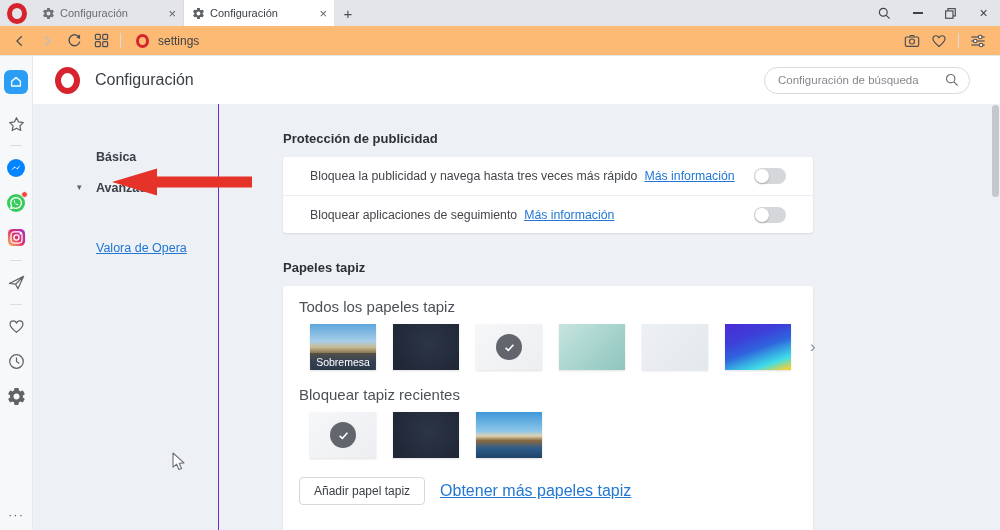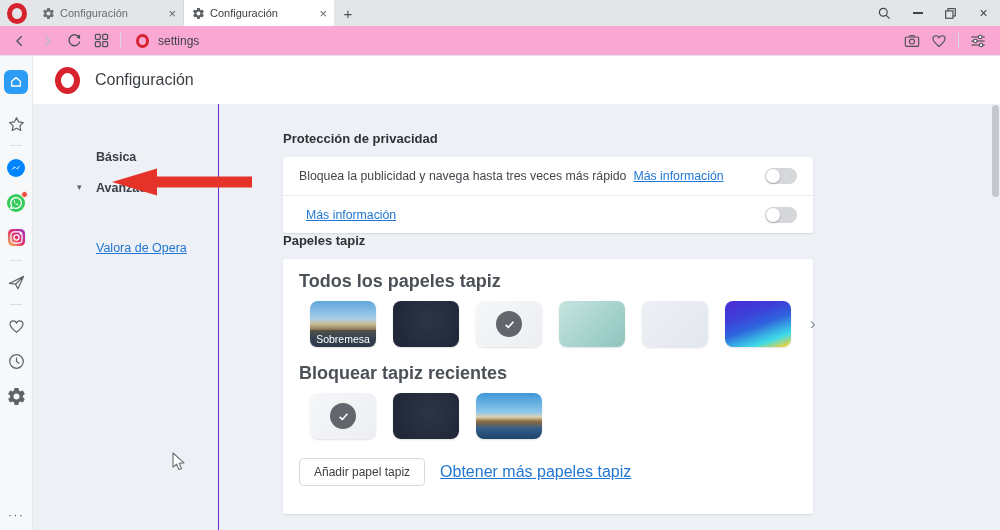--- a/index.html
+++ b/index.html
@@ -19,21 +19,21 @@
   .tab .tab-title { overflow:hidden; white-space:nowrap; text-overflow:ellipsis; flex:1; }
   .tab .tab-close { font-size:13px; color:#5f646a; cursor:default; line-height:1; }
   .gear-glyph { flex-shrink:0; }
   .newtab { width:28px; display:flex; align-items:center; justify-content:center; font-size:15px; color:#4b4f54; }
   .tab-spacer { flex:1; }
   .winbtn { width:33px; display:flex; align-items:center; justify-content:center; color:#3f4347; }
   .min-line { display:inline-block; width:10px; height:1.4px; background:#3f4347; }
   .x-glyph { font-size:14px; line-height:1; color:#3f4347; }
 
   
-  .addressbar { height:30px; background:#f9a8d4; border-bottom:1px solid #e4e7ea; display:flex; align-items:center; padding:0 10px 0 8px; gap:3px; flex-shrink:0; }
+  .addressbar { height:30px; background:#fdba74; border-bottom:1px solid #e4e7ea; display:flex; align-items:center; padding:0 10px 0 8px; gap:3px; flex-shrink:0; }
   .abtn { width:24px; height:24px; display:flex; align-items:center; justify-content:center; color:#4c5055; }
   .abtn.disabled { color:#b9bdc2; }
   .vsep { width:1px; height:15px; background:#d9dcdf; margin:0 4px; }
   .site-chip { display:flex; align-items:center; gap:9px; padding:0 8px; font-size:12px; color:#3e4247; }
   .ab-spacer { flex:1; }
 
   
   .app-body { flex:1; display:flex; min-height:0; }
   .rail { width:33px; background:#f7f8fa; border-right:1px solid #e7e9ec; display:flex; flex-direction:column; align-items:center; padding-top:14px; position:relative; flex-shrink:0; }
   .rail-ic { color:#5f6469; display:flex; align-items:center; justify-content:center; }
@@ -55,32 +55,32 @@
   .content { flex:1; background:#edf0f4; display:flex; position:relative; overflow:hidden; }
   .leftnav { width:186px; border-right:1px solid #6d28d9; padding-top:46px; flex-shrink:0; font-size:12.5px; }
   .nav-item { padding-left:63px; position:relative; font-weight:bold; color:#3b4046; }
   .nav-item .caret { position:absolute; left:44px; top:1px; font-size:9px; color:#5b6066; font-weight:normal; }
   .nav-gap1 { height:17px; } .nav-gap2 { height:33px; } .nav-gap3 { height:13px; }
   .nav-link { padding-left:63px; color:var(--link-blue); text-decoration:underline; font-weight:normal; cursor:pointer; }
 
   .panel { flex:1; padding:27px 0 0 64px; min-width:0; }
   .section-h { font-size:13px; font-weight:bold; color:#2e3237; margin-bottom:11px; }
   .card { width:530px; background:#fff; border-radius:3px; box-shadow:0 1px 2px rgba(70,75,82,.14); }
-  .sec2 { }
-  .trow { display:flex; align-items:center; min-height:38px; padding:0 16px; font-size:12.3px; color:#43474c; }
+  .sec2 { margin-top:27px; }
+  .trow { display:flex; align-items:center; min-height:38px; padding:0 27px; font-size:12.3px; color:#43474c; }
   .trow + .trow { border-top:1px solid #eceef1; }
   .mlink { color:var(--link-blue); text-decoration:underline; margin-left:7px; cursor:pointer; white-space:nowrap; }
   .toggle { margin-left:auto; width:32px; height:16px; border-radius:8px; background:#d5d7da; position:relative; flex-shrink:0; cursor:pointer; }
   .toggle .knob { position:absolute; top:1px; left:1px; width:14px; height:14px; border-radius:50%; background:#fff; box-shadow:0 1px 2px rgba(0,0,0,.25); transition:left .1s; }
   .toggle.on { background:var(--toggle-on); }
   .toggle.on .knob { left:17px; }
 
-  .sub-label { padding:12px 16px 9px; font-size:18px; color:#4c5157;font-weight:bold; }
+  .sub-label { padding:12px 16px 9px; font-size:15px; color:#4c5157; }
   .thumb-row { display:flex; align-items:center; gap:17px; padding:0 8px 0 27px; }
-  .thumb { width:66px; height:46px; border-radius:8px; position:relative; flex-shrink:0; cursor:pointer; box-shadow:0 1px 2px rgba(0,0,0,.12); }
+  .thumb { width:66px; height:46px; border-radius:0; position:relative; flex-shrink:0; cursor:pointer; box-shadow:0 1px 2px rgba(0,0,0,.12); }
   .check-badge { position:absolute; inset:0; margin:auto; width:26px; height:26px; border-radius:50%; background:rgba(66,71,78,.82); display:flex; align-items:center; justify-content:center; }
   .thumb-caption { position:absolute; left:0; right:0; bottom:0; background:rgba(40,47,58,.55); color:#fff; font-size:10.5px; text-align:center; padding:2.5px 0; border-radius:0 0 6px 6px; }
   .chevron-r { margin-left:2px; color:#8d9298; font-size:17px; cursor:pointer; }
   .t-beach { background:linear-gradient(180deg,#5ea7dc 0%,#a7cde8 38%,#c8bd95 50%,#8e7a55 62%,#4a5c72 80%,#2e4257 100%); }
   .t-beach2 { background:linear-gradient(180deg,#3f97d8 0%,#8ec7ea 42%,#ddd3b2 52%,#8b6a3f 62%,#2f5d8a 78%,#1f4368 100%); }
   .t-navy { background:radial-gradient(circle at 55% 40%,#2c3547,#212939 75%); }
   .t-light { background:linear-gradient(135deg,#f6f7f9,#eceef1); }
   .t-teal { background:linear-gradient(135deg,#c6e4df 0%,#a4d2cb 60%,#8fc5be 100%); }
   .t-pale { background:linear-gradient(135deg,#edf0f4,#e3e8ed); }
   .t-abstract { background:linear-gradient(160deg,#4b2bd6 0%,#3d3fd8 30%,#2f63de 52%,#38b4e4 70%,#40dce8 80%,#ecd23a 96%); }
@@ -265,50 +265,58 @@
             <path fill="#5f6469" d="M15.7 9.9c0-.3.1-.6.1-.9s0-.6-.1-.9l1.9-1.5c.2-.1.2-.4.1-.6l-1.8-3.1c-.1-.2-.3-.3-.6-.2l-2.2.9c-.5-.4-1-.7-1.5-.9L11.2.3c0-.2-.2-.3-.5-.3h-3.5c-.2 0-.4.1-.5.3l-.3 2.4c-.6.2-1.1.5-1.5.9l-2.2-.9c-.2-.1-.5 0-.6.2L.3 5.9c-.1.2-.1.5.1.6l1.9 1.5c0 .3-.1.6-.1.9s0 .6.1.9L.4 11.3c-.2.1-.2.4-.1.6l1.8 3.1c.1.2.3.3.6.2l2.2-.9c.5.4 1 .7 1.5.9l.3 2.4c0 .2.2.3.5.3h3.5c.2 0 .4-.1.5-.3l.3-2.4c.6-.2 1.1-.5 1.5-.9l2.2.9c.2.1.5 0 .6-.2l1.8-3.1c.1-.2.1-.5-.1-.6l-1.9-1.4zM9 12.2c-1.8 0-3.2-1.4-3.2-3.2S7.2 5.8 9 5.8s3.2 1.4 3.2 3.2-1.4 3.2-3.2 3.2z"></path>
           </svg>
       </div>
       <div class="rail-more">···</div>
     </div>
 
     <div class="main-col">
       <div class="page-header">
         <span class="o-ring o-lg"></span>
         <span class="page-title">Configuración</span>
+        <div class="search-pill">
+          <input type="text" placeholder="Configuración de búsqueda" style="">
+          <svg width="14" height="14" viewBox="0 0 16 16">
+              <circle cx="6.5" cy="6.5" r="4.8" fill="none" stroke="#6d7277" stroke-width="1.4"></circle>
+              <line x1="10.2" y1="10.2" x2="14.3" y2="14.3" stroke="#6d7277" stroke-width="1.4"></line>
+            </svg>
+        </div>
       </div>
 
       <div class="content">
 
         <div class="leftnav">
           <div class="nav-item">
             <span>Básica</span>
           </div>
           <div class="nav-gap1"></div>
           <div class="nav-item">
             <span class="caret">▾</span>
             <span>Avanzado</span>
           </div>
           <div class="nav-gap2"></div>
           <div class="nav-gap3"></div>
           <div class="nav-link">Valora de Opera</div>
         </div>
 
         <div class="panel">
 
-          <div class="section-h">Protección de privacidad</div>
+          <div class="section-h">Protección de publicidad</div>
           <div class="card">
             <div class="trow">
               <span>Bloquea la publicidad y navega hasta tres veces más rápido</span>
               <span class="mlink">Más información</span>
               <span class="toggle">
                   <span class="knob"></span>
                 </span>
             </div>
             <div class="trow">
+              <span>Bloquear aplicaciones de seguimiento</span>
               <span class="mlink">Más información</span>
               <span class="toggle">
                   <span class="knob"></span>
                 </span>
             </div>
           </div>
 
           <div class="section-h sec2">Papeles tapiz</div>
           <div class="card" style="padding-bottom:10px;">
 

